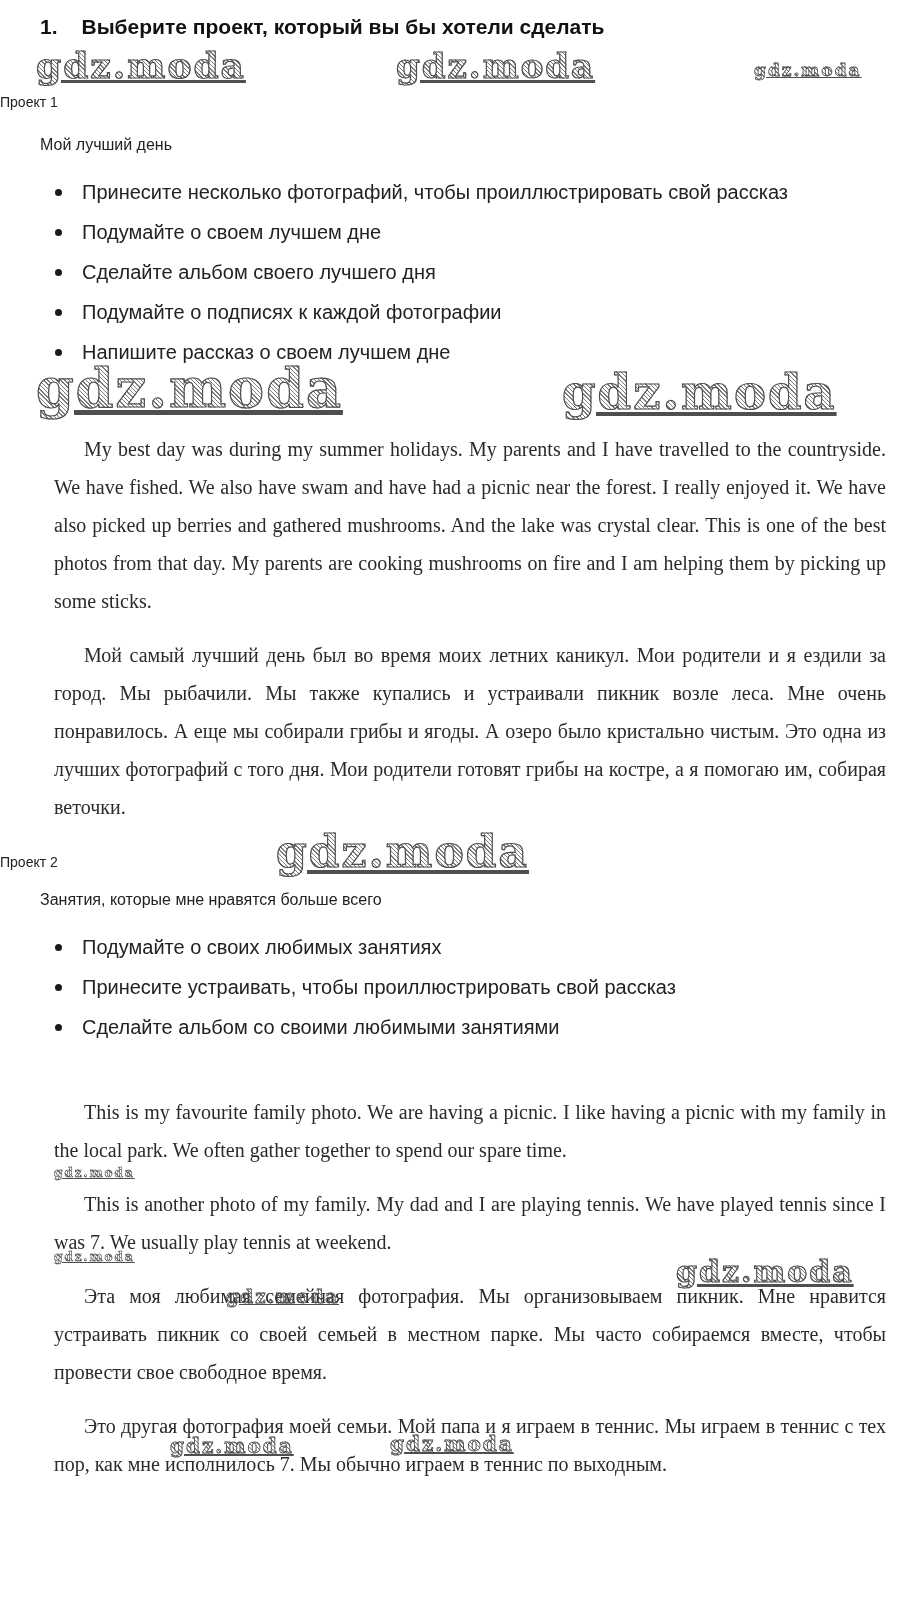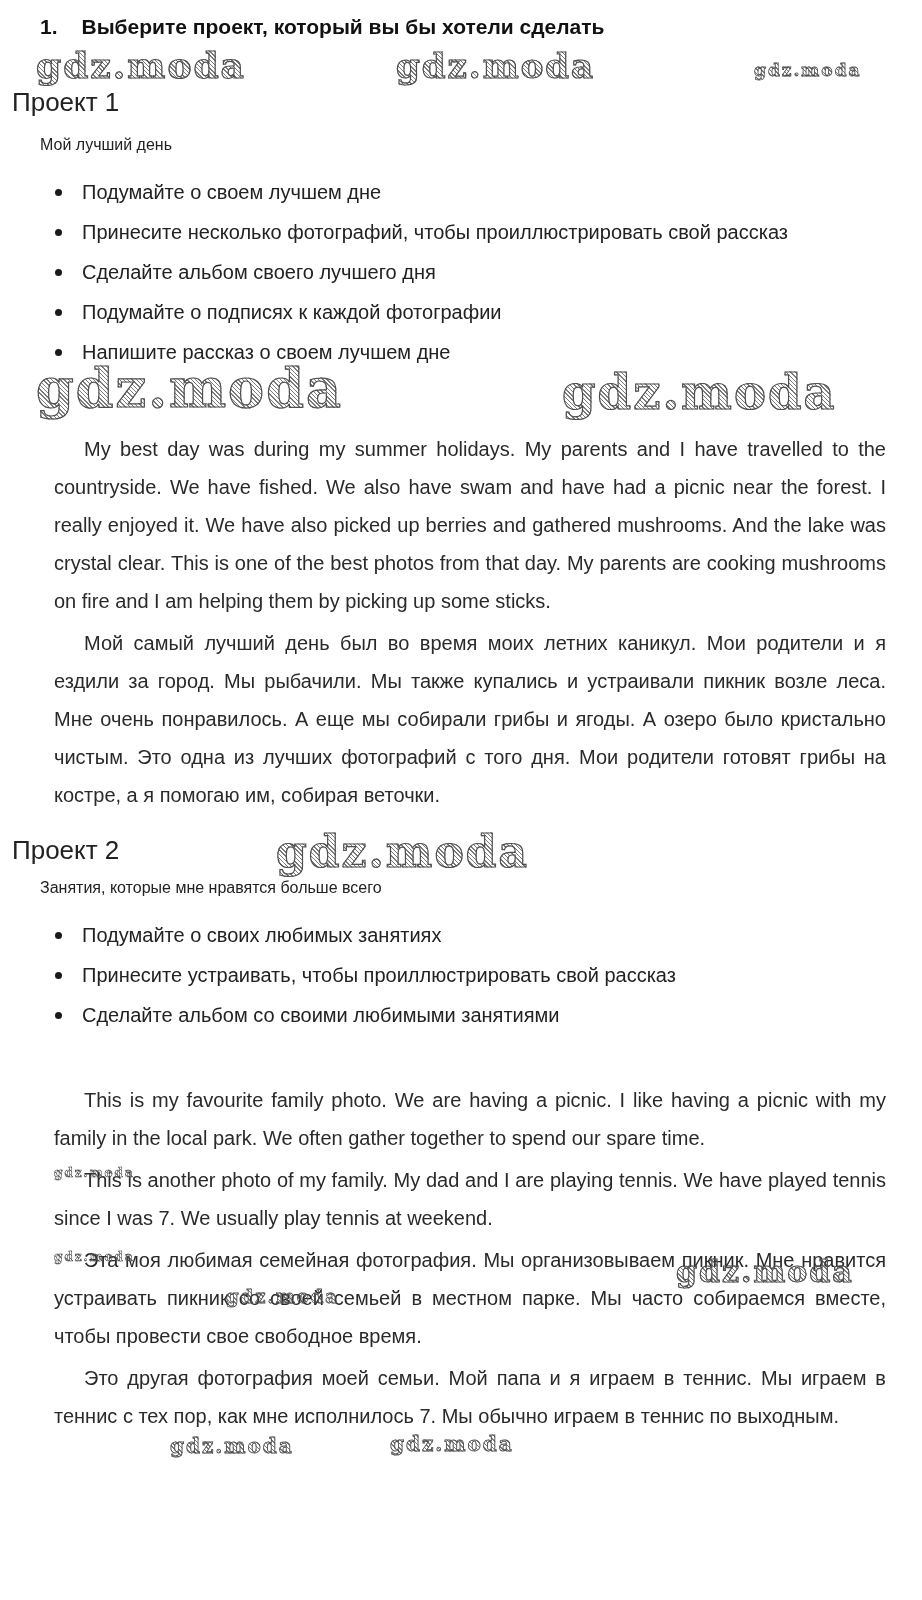--- a/index.html
+++ b/index.html
@@ -23,23 +23,22 @@
     gap: 24px;
     font-weight: bold;
     font-size: 21px;
     color: #111111;
     padding: 14px 20px 0 40px;
     line-height: 26px;
   }
 
   
   .project-label {
-    font-size: 26px;
+    font-size: 14px;
     line-height: 24px;
-    margin-left: 12px;
   }
   .project-subtitle {
     font-size: 16px;
     line-height: 24px;
     margin-left: 40px;
   }
   .pl1 { margin-top: 50px; }
   .ps1 { margin-top: 19px; }
   .pl2 { margin-top: 24px; }
   .ps2 { margin-top: 14px; }
@@ -60,21 +59,21 @@
     position: absolute;
     left: -27px;
     top: 17px;
     width: 7px;
     height: 7px;
     border-radius: 50%;
     background: #1a1a1a;
   }
 
   
-  p { margin: 4px; }
+  p { margin: 16px; font-family: Liberation Serif, serif; }
   .para {
     font-size: 20px;
     line-height: 38px;
     text-align: justify;
     margin-left: 54px;
     margin-right: 36px;
     text-indent: 30px;
     color: #2a2a2a;
   }
   .mt-eng1 { margin-top: 58px; }
@@ -87,20 +86,21 @@
     font-family: "DejaVu Serif", serif;
     font-weight: bold;
     letter-spacing: 2px;
     white-space: nowrap;
     color: transparent;
     -webkit-text-stroke: 1.2px #4f4f4f;
     background: repeating-linear-gradient(45deg, rgba(80,80,80,0.75) 0 1px, rgba(255,255,255,0) 1px 3px);
     -webkit-background-clip: text;
     background-clip: text;
     pointer-events: none;
+    text-decoration: underline;
   }
   .wm-1  { left: 36px;  top: 44px;   font-size: 36px; }
   .wm-2  { left: 396px; top: 46px;   font-size: 34px; }
   .wm-3  { left: 754px; top: 60px;   font-size: 17px; -webkit-text-stroke: 0.8px #4f4f4f; }
   .wm-4  { left: 36px;  top: 356px;  font-size: 54px; }
   .wm-5  { left: 562px; top: 364px;  font-size: 48px; }
   .wm-6  { left: 276px; top: 826px;  font-size: 44px; }
   .wm-7  { left: 54px;  top: 1166px; font-size: 12px; -webkit-text-stroke: 0.6px #4f4f4f; }
   .wm-8  { left: 54px;  top: 1250px; font-size: 12px; -webkit-text-stroke: 0.6px #4f4f4f; }
   .wm-9  { left: 676px; top: 1254px; font-size: 30px; }
@@ -128,22 +128,22 @@
 
   <div class="heading">
     <span>1.</span>
     <span>Выберите проект, который вы бы хотели сделать</span>
   </div>
 
   <div class="project-label pl1">Проект 1</div>
   <div class="project-subtitle ps1">Мой лучший день</div>
 
   <ul class="bullets">
+    <li>Принесите несколько фотографий, чтобы проиллюстрировать свой рассказ</li>
     <li>Подумайте о своем лучшем дне</li>
-    <li>Принесите несколько фотографий, чтобы проиллюстрировать свой рассказ</li>
     <li>Сделайте альбом своего лучшего дня</li>
     <li>Подумайте о подписях к каждой фотографии</li>
     <li>Напишите рассказ о своем лучшем дне</li>
   </ul>
 
   <p class="para mt-eng1">My best day was during my summer holidays. My parents and I have travelled to the countryside. We have fished. We also have swam and have had a picnic near the forest. I really enjoyed it. We have also picked up berries and gathered mushrooms. And the lake was crystal clear. This is one of the best photos from that day. My parents are cooking mushrooms on fire and I am helping them by picking up some sticks.</p>
   <p class="para">Мой самый лучший день был во время моих летних каникул. Мои родители и я ездили за город. Мы рыбачили. Мы также купались и устраивали пикник возле леса. Мне очень понравилось. А еще мы собирали грибы и ягоды. А озеро было кристально чистым. Это одна из лучших фотографий с того дня. Мои родители готовят грибы на костре, а я помогаю им, собирая веточки.</p>
 
   <div class="project-label pl2">Проект 2</div>
   <div class="project-subtitle ps2">Занятия, которые мне нравятся больше всего</div>

